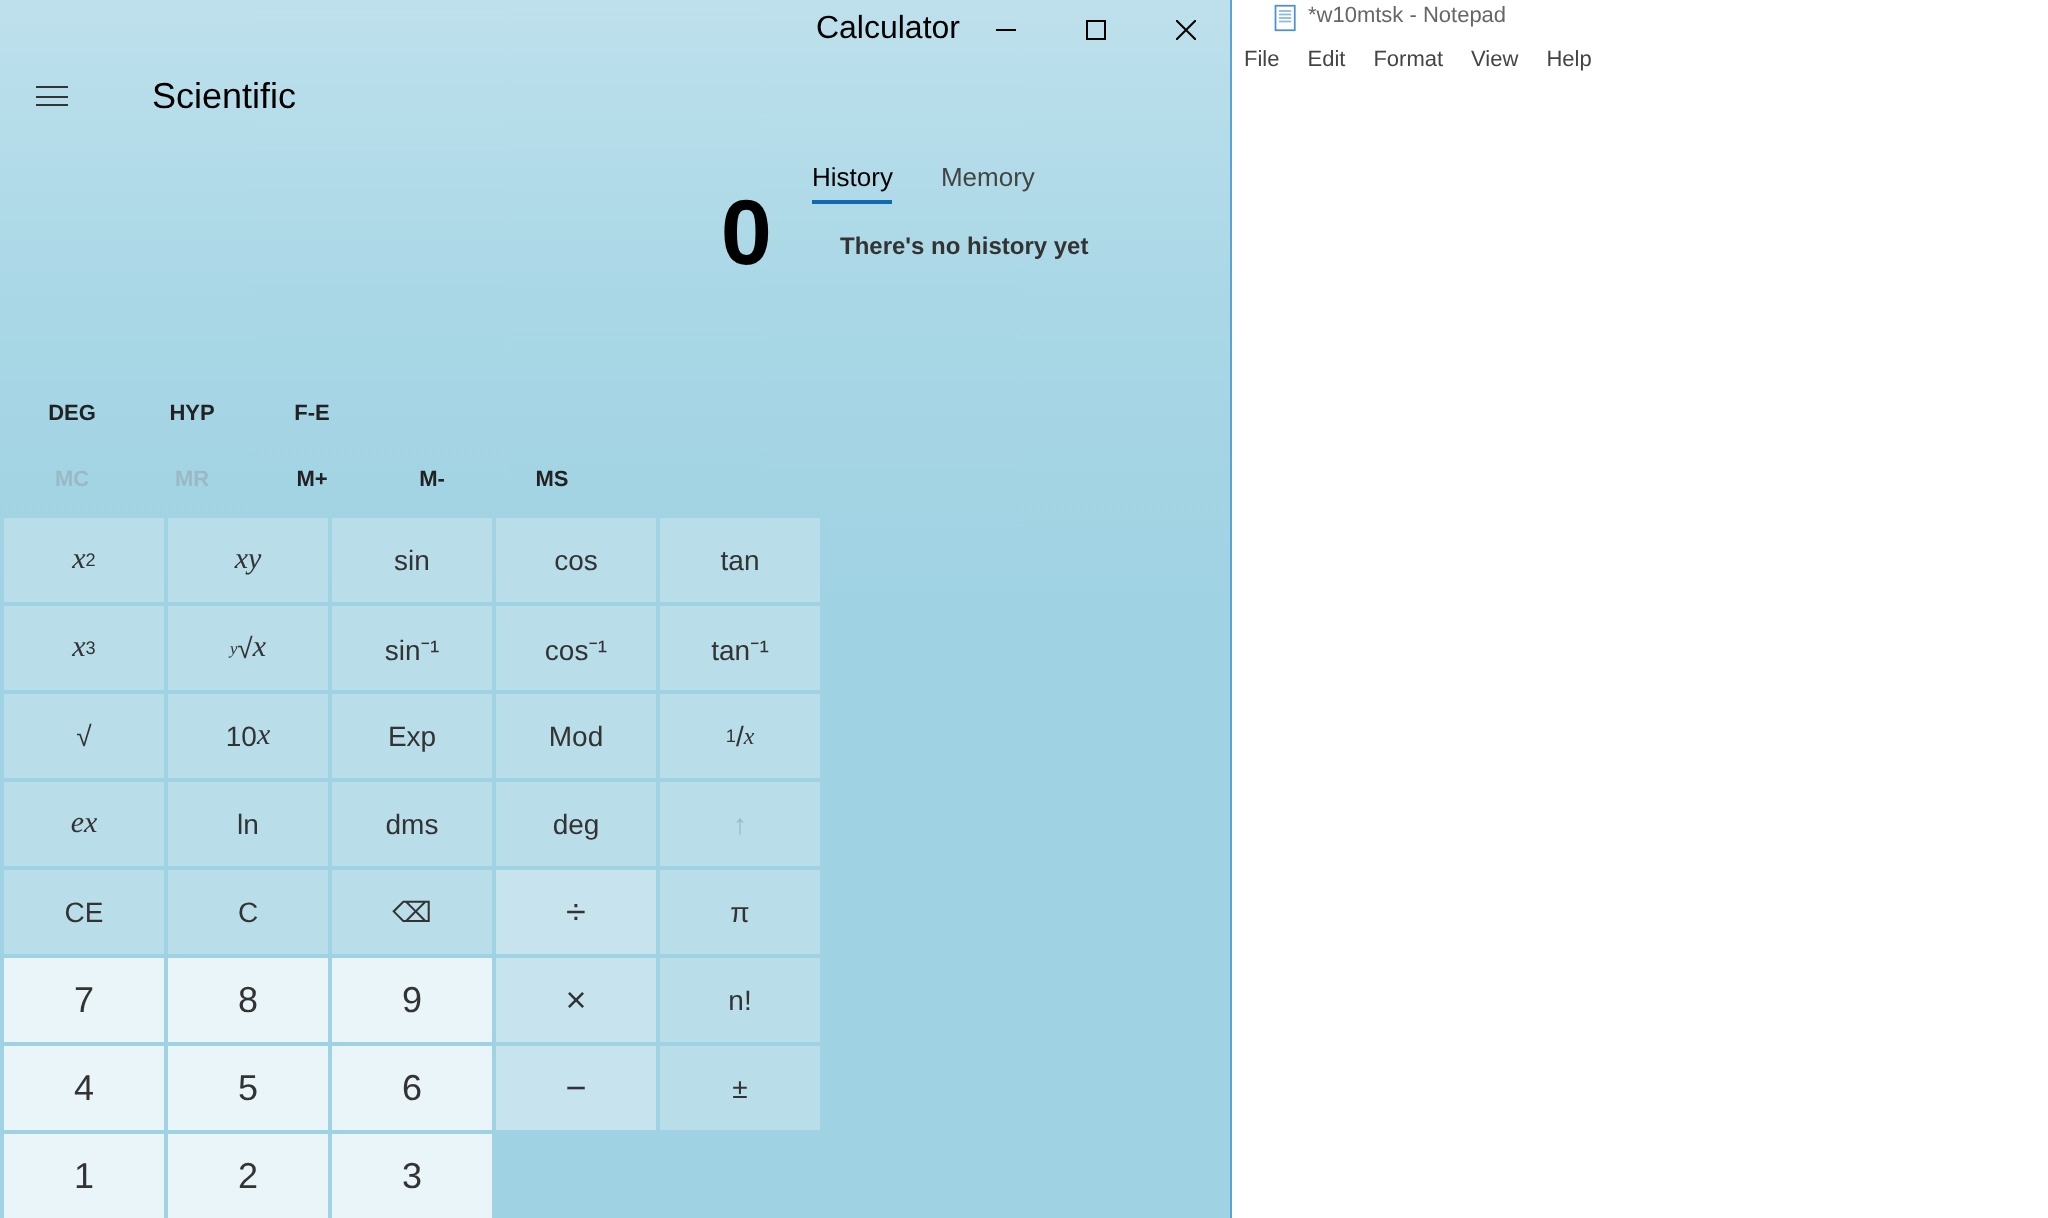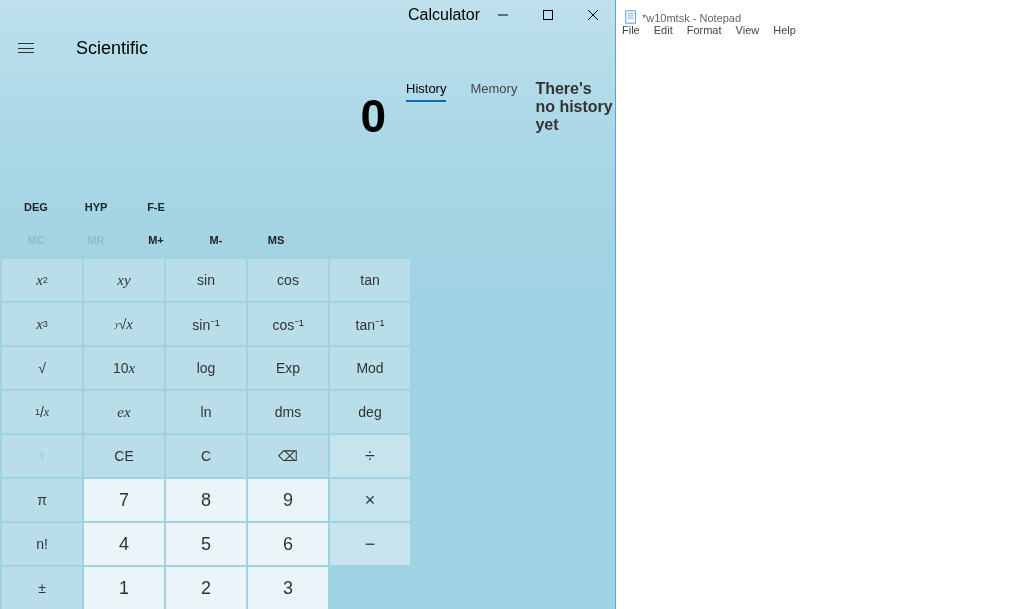--- a/index.html
+++ b/index.html
@@ -35,30 +35,30 @@
   .button-grid { display:grid; grid-template-columns: repeat(5, 80px); gap:2px; padding:0 0 0 2px;}
   .gbtn { height:42px; display:flex; align-items:center; justify-content:center; font-size:14px; color:#333; }
   .fn { background:#b9dde9; }
   .num{ background:#e9f5f9; font-size:18px; font-weight:500;}
   .op { background:#c7e4ee; font-size:18px; }
   .it { font-style:italic; font-family:"Times New Roman",serif; font-size:15px;}
   sup{ font-size:0.65em; }
   .disabled-arrow{ color:#9bb9c4;}
 
   
-  .calc-right { flex:1; display:flex; flex-direction:row; }
+  .calc-right { flex:1; display:flex; flex-direction:column; }
   .tabs-row { display:flex; justify-content:flex-start; height:36px; align-items:flex-end; padding-left:4px; gap:24px;}
   .tab { font-size:13px; padding-bottom:6px; color:#444; position:relative; }
   .tab-active { color:#000; font-weight:500;}
   .tab-active::after{ content:""; position:absolute; left:0; right:0; bottom:0; height:2px; background:#0e6bb3;}
-  .history-content { padding:14px 0 0 18px; font-size:16px; font-weight:600; color:#333;}
+  .history-content { padding:14px 0 0 18px; font-size:12px; font-weight:600; color:#333;}
 
   
   .notepad-window{ flex:1; height:609px; border-left:1px solid #5aa3d6; display:flex; flex-direction:column; background:#fff;}
-  .np-titlebar{ height:24px; background:#fff; display:flex; align-items:flex-end; padding:2px 0 0 8px; gap:4px; font-size:11px; color:#666;}
+  .np-titlebar{ height:24px; background:#fff; display:flex; align-items:flex-start; padding:2px 0 0 20px; gap:4px; font-size:11px; color:#666;}
   .np-icon{ width:14px;height:14px; }
   .np-menu{ height:20px; background:#fff; display:flex; gap:14px; padding-left:6px; font-size:11px; color:#444;}
   .np-editor{ flex:1; background:#fff;}
 </style>
 </head>
 <body>
 
 <div class="calc-window">
 
   <div class="calc-titlebar">
@@ -137,21 +137,20 @@
             <sup class="it" style="font-size:0.6em">y</sup>
             <span>√</span>
             <span class="it">x</span>
           </div>
         <div class="gbtn fn">sin⁻¹</div>
         <div class="gbtn fn">cos⁻¹</div>
         <div class="gbtn fn">tan⁻¹</div>
 
         <div class="gbtn fn">√</div>
         <div class="gbtn fn">10<sup class="it">x</sup></div>
-        <div class="gbtn fn">log</div>
         <div class="gbtn fn">Exp</div>
         <div class="gbtn fn">Mod</div>
 
         <div class="gbtn fn"><sup>1</sup>/<span class="it" style="font-size:0.85em">x</span></div>
         <div class="gbtn fn">
             <span class="it">e</span>
             <sup class="it">x</sup>
           </div>
         <div class="gbtn fn">ln</div>
         <div class="gbtn fn">dms</div>

